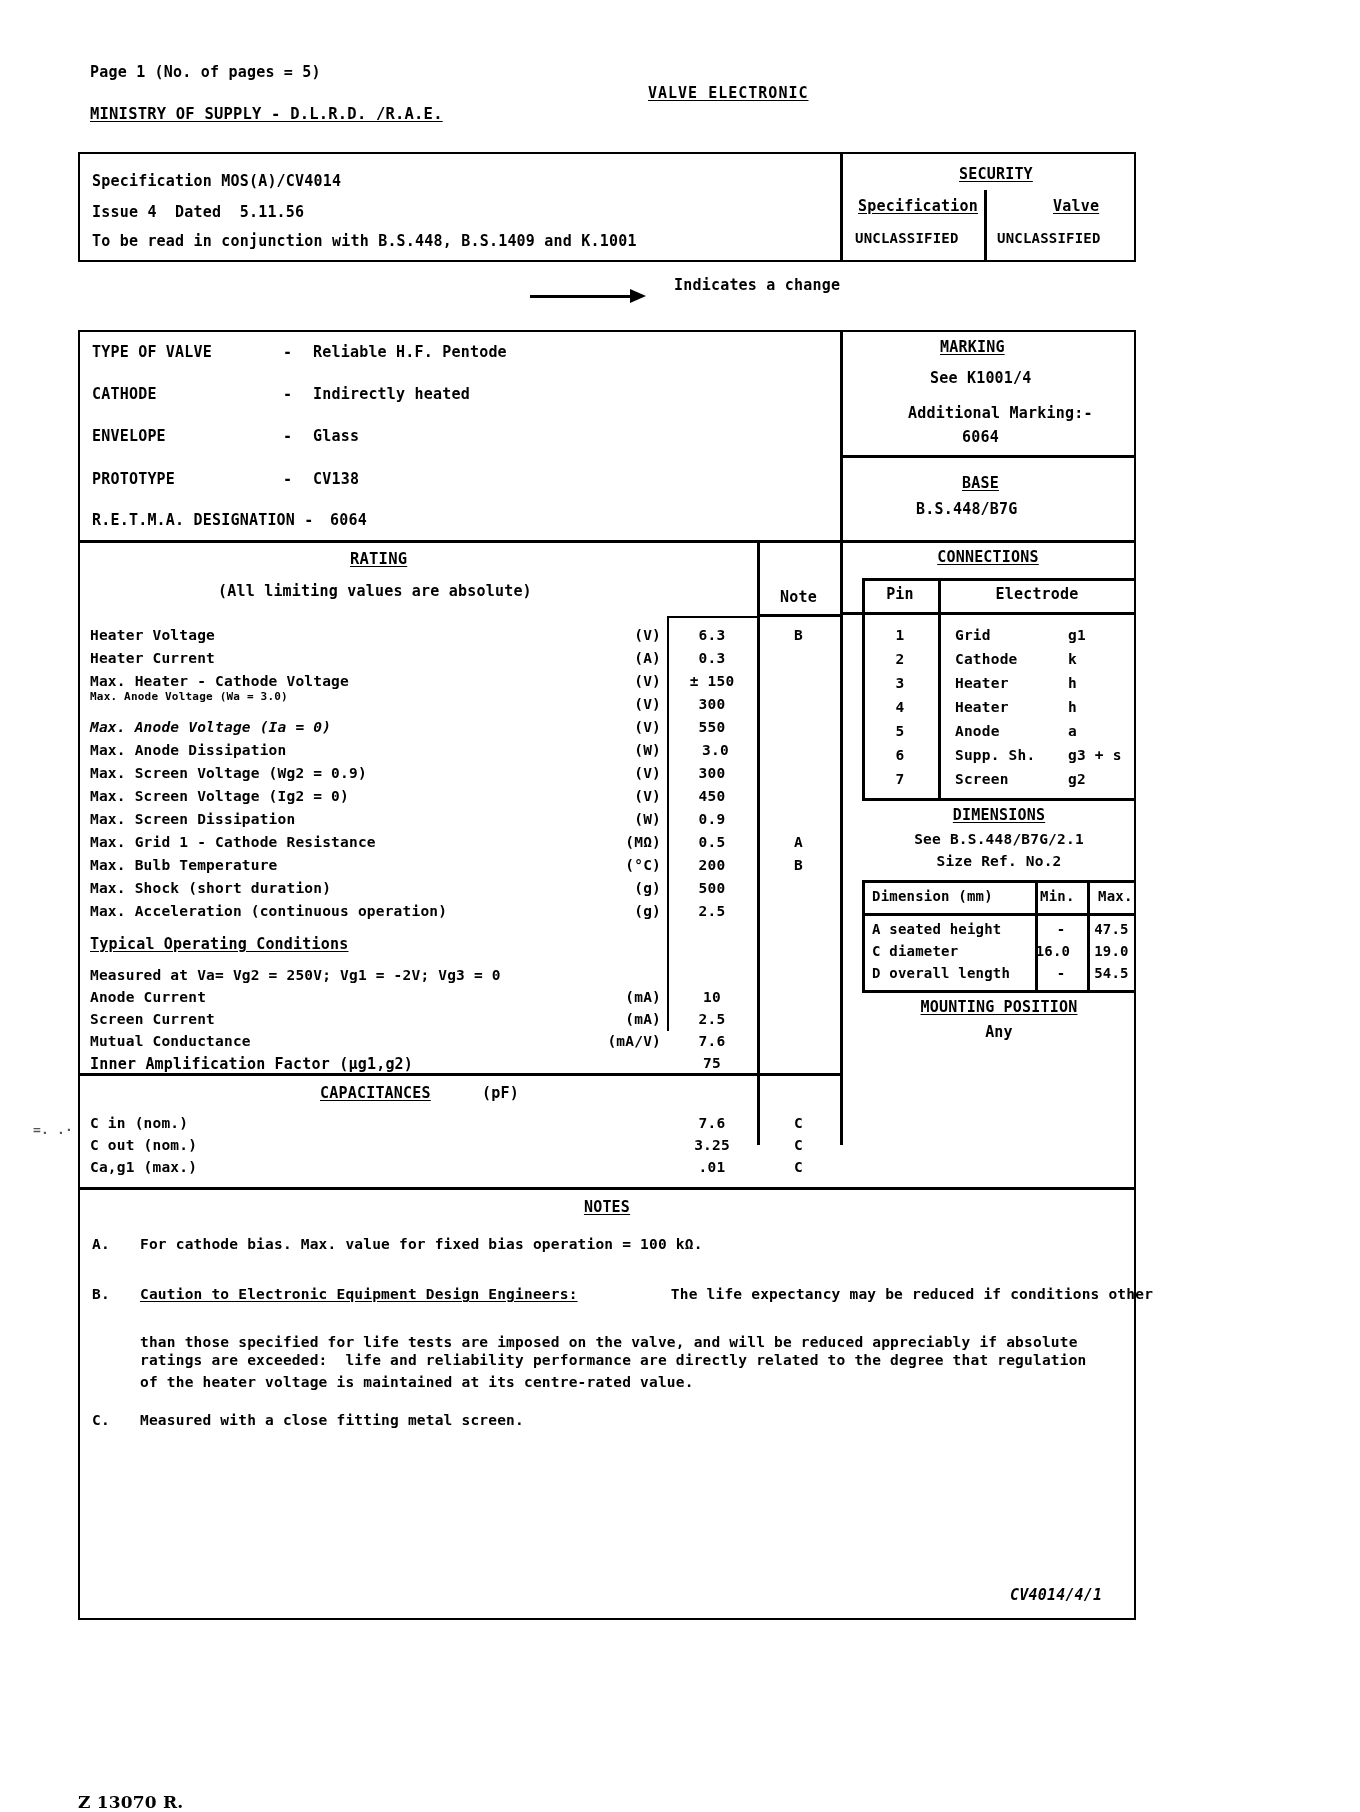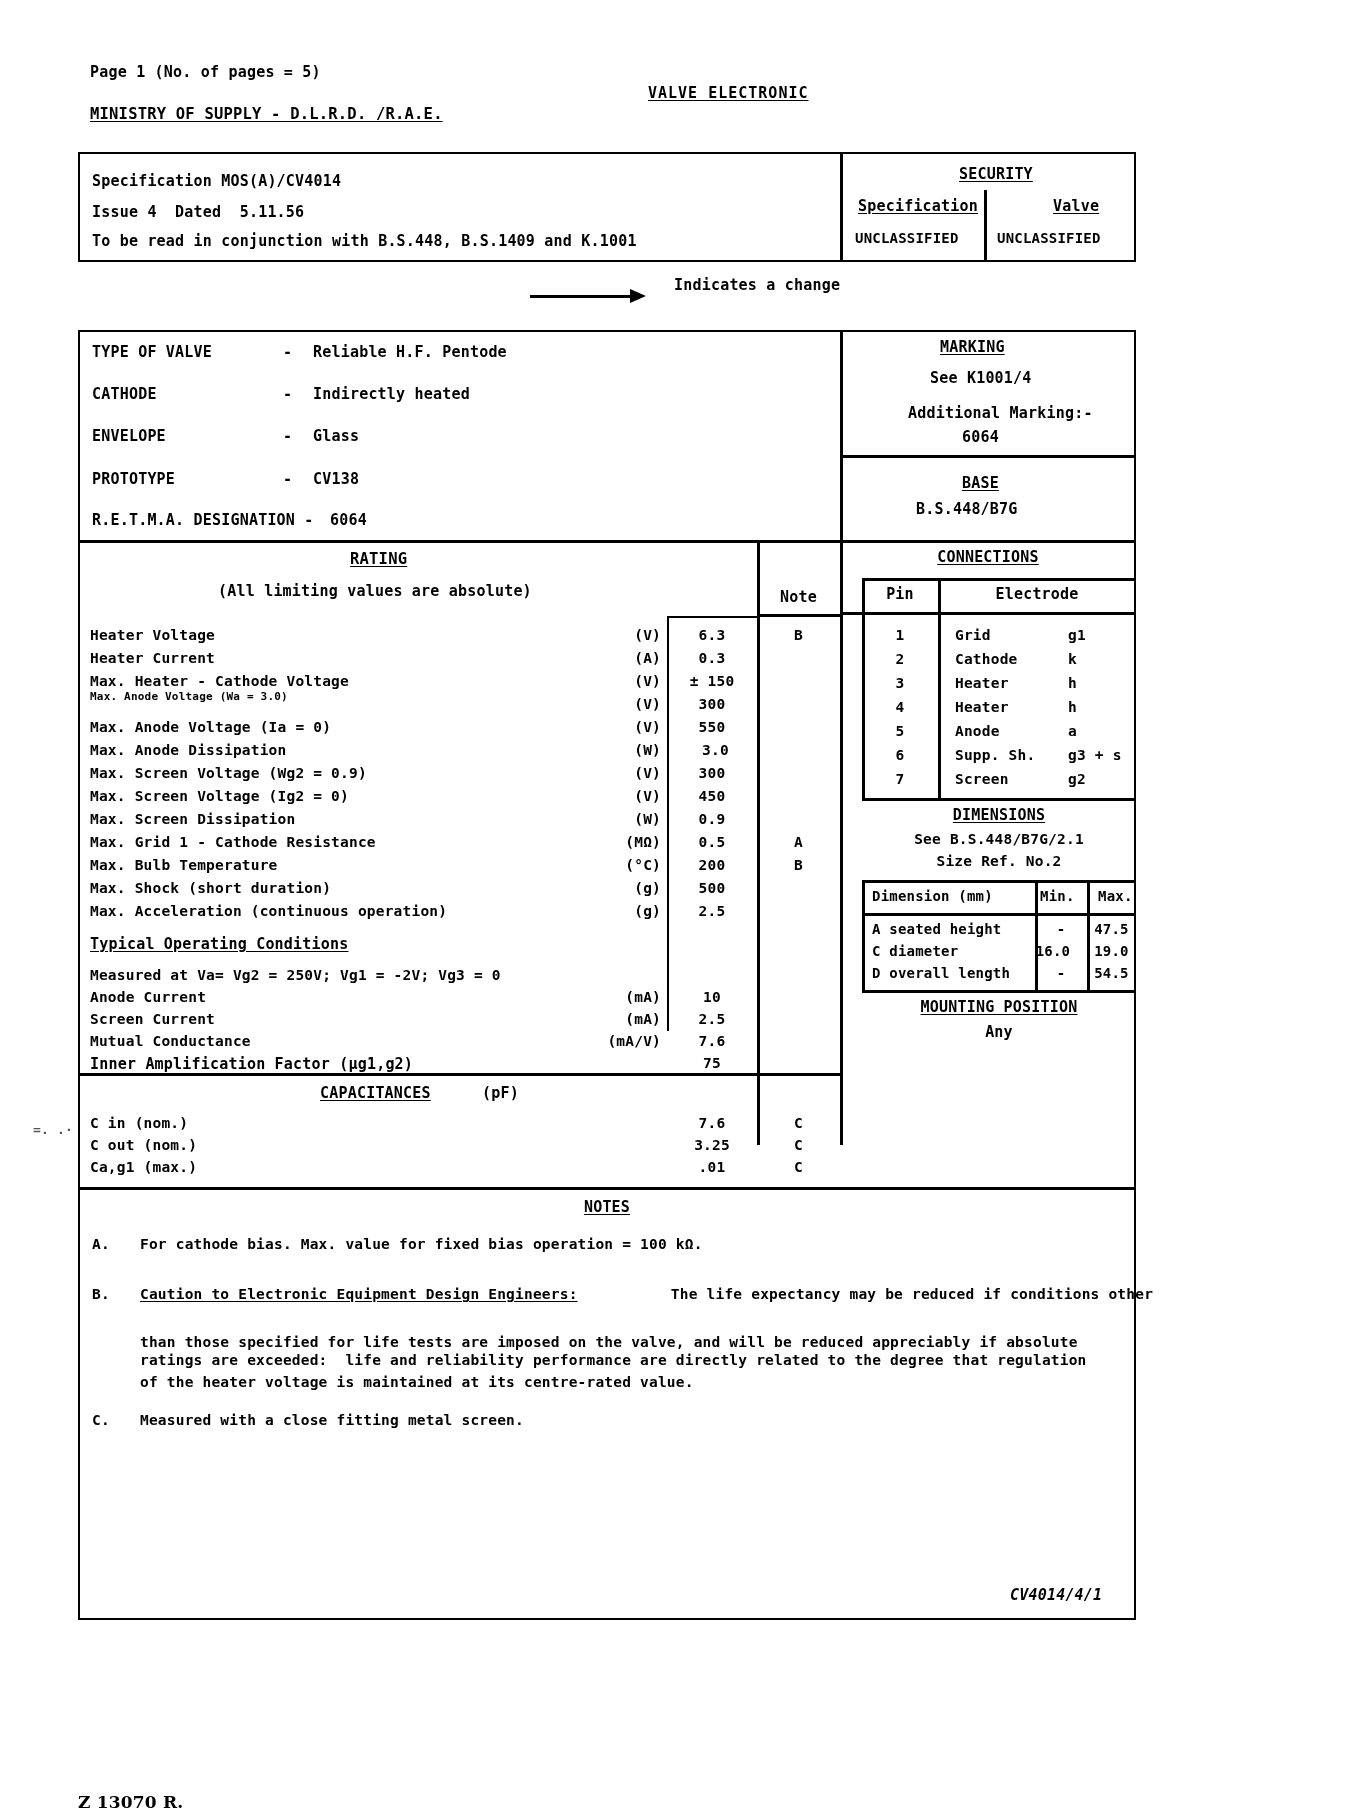--- a/index.html
+++ b/index.html
@@ -122,21 +122,21 @@
     <div class="t" style="left:90px;top:673px;font-size:14.5px;">Max. Heater - Cathode Voltage</div>
     <div class="t rt" style="left:566px;top:673px;width:95px;font-size:14.5px;">(V)</div>
     <div class="t ctr" style="left:667px;top:673px;width:90px;font-size:14.5px;">± 150</div>
     <div class="t ctr" style="left:757px;top:673px;width:83px;font-size:14.5px;"></div>
 
     <div class="t" style="left:90px;top:690px;font-size:11px;">Max. Anode Voltage (Wa = 3.0)</div>
     <div class="t rt" style="left:566px;top:696px;width:95px;font-size:14.5px;">(V)</div>
     <div class="t ctr" style="left:667px;top:696px;width:90px;font-size:14.5px;">300</div>
     <div class="t ctr" style="left:757px;top:696px;width:83px;font-size:14.5px;"></div>
 
-    <div class="t" style="left:90px;top:719px;font-size:14.5px;">Max. Anode Voltage (Ia = 0)</div>
+    <div class="t" style="left:90px;top:719px;font-size:14.5px;font-style:italic;">Max. Anode Voltage (Ia = 0)</div>
     <div class="t rt" style="left:566px;top:719px;width:95px;font-size:14.5px;">(V)</div>
     <div class="t ctr" style="left:667px;top:719px;width:90px;font-size:14.5px;">550</div>
     <div class="t ctr" style="left:757px;top:719px;width:83px;font-size:14.5px;"></div>
 
     <div class="t" style="left:90px;top:742px;font-size:14.5px;">Max. Anode Dissipation</div>
     <div class="t rt" style="left:566px;top:742px;width:95px;font-size:14.5px;">(W)</div>
     <div class="t ctr" style="left:667px;top:742px;width:97px;font-size:14.5px;">3.0</div>
     <div class="t ctr" style="left:757px;top:742px;width:83px;font-size:14.5px;"></div>
 
     <div class="t" style="left:90px;top:765px;font-size:14.5px;">Max. Screen Voltage (Wg2 = 0.9)</div>

